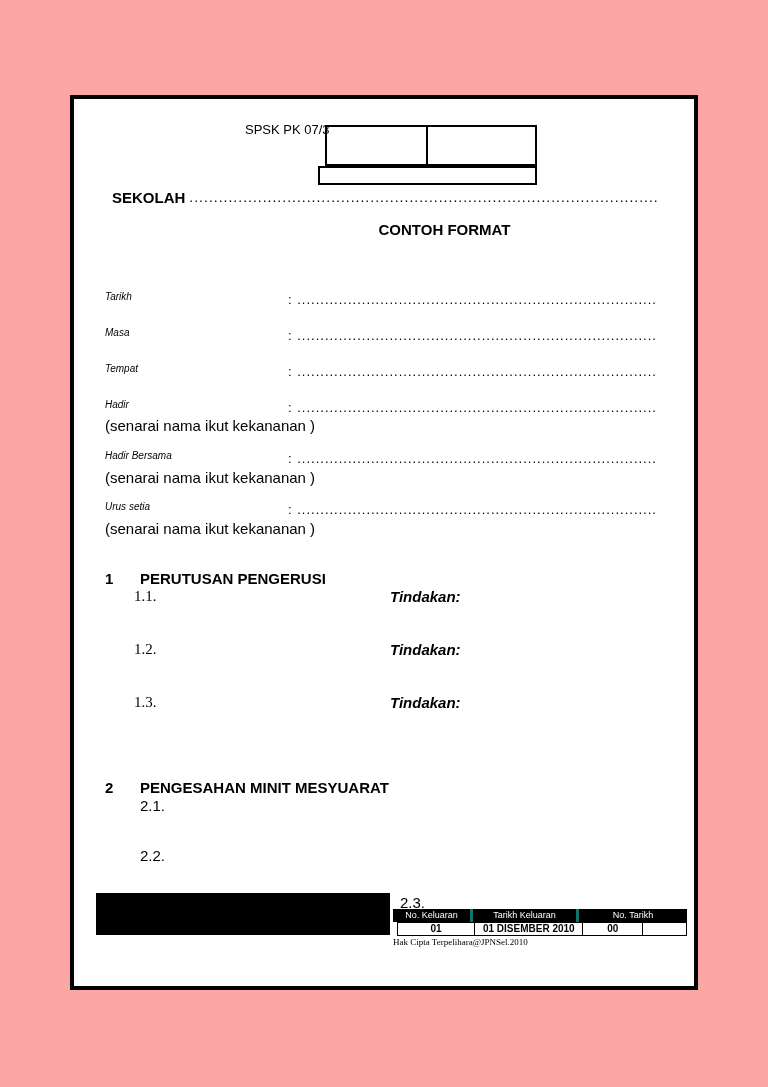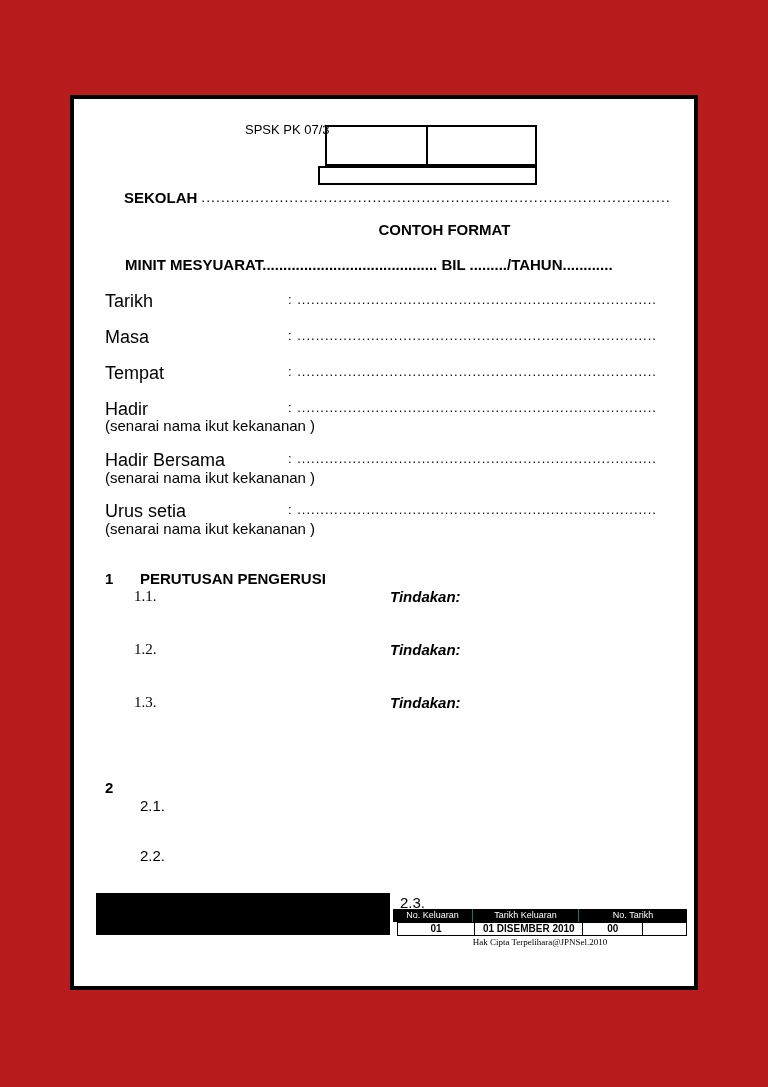--- a/index.html
+++ b/index.html
@@ -1,50 +1,50 @@
 <!DOCTYPE html>
 <html><head>
 <meta charset="utf-8">
 <style>
   html,body{margin:0;padding:0;background:#ffffff;}
   .page{
-    position:relative;width:768px;height:1087px;background:#b91c1c;
+    position:relative;width:768px;height:1087px;background:#fca5a5;
     font-family:"Liberation Sans",sans-serif;color:#000;overflow:hidden;
   }
   .abs{position:absolute;}
   .frame{
     position:absolute;left:70px;top:95px;width:620px;height:887px;
     border:4px solid #000;background:#fff;
   }
   .doc-code{left:245px;top:122px;font-size:13px;}
   .stamp-top{left:325px;top:125px;width:208px;height:37px;border:2px solid #000;}
   .stamp-divider{position:absolute;left:99px;top:0;bottom:0;width:2px;background:#000;}
   .stamp-bottom{left:318px;top:166px;width:215px;height:15px;border:2px solid #000;}
-  .sekolah-line{left:112px;top:189px;width:546px;display:flex;white-space:nowrap;overflow:hidden;margin-left:12px;}
+  .sekolah-line{left:112px;top:189px;width:546px;display:flex;white-space:nowrap;overflow:hidden;}
   .sekolah-label{font-weight:bold;font-size:15px;margin-right:4px;}
   .sekolah-dots{flex:1;overflow:hidden;white-space:nowrap;font-size:14px;letter-spacing:1px;}
   .contoh{left:70px;top:221px;width:749px;text-align:center;font-weight:bold;font-size:15px;}
   .title-line{left:125px;top:256px;width:545px;font-weight:bold;font-size:15px;white-space:nowrap;overflow:hidden;}
-  .f-label{left:105px;font-size:18px;}
+  .f-label{left:105px;font-size:10px;font-style:italic;}
   .f-leader{left:288px;width:368px;font-size:13px;letter-spacing:1px;overflow:hidden;white-space:nowrap;}
   .f-note{left:105px;font-size:15px;text-align:center;}
   .sec-num{left:105px;font-weight:bold;font-size:15px;}
   .sec-title{left:140px;font-weight:bold;font-size:15px;}
   .item-serif{left:134px;font-family:"Liberation Serif",serif;font-size:15px;}
   .item-sans{left:140px;font-size:15px;}
   .tindakan{left:390px;font-weight:bold;font-style:italic;font-size:15px;}
   .black-bar{left:96px;top:893px;width:294px;height:42px;background:#000;}
   .item-23{left:400px;top:894px;font-size:15px;}
   .ftable{left:393px;top:909px;width:294px;}
   .ftable-head{display:flex;height:13px;background:#000;}
-  .fh-cell{color:#fff;font-size:9px;line-height:13px;text-align:center;border-right:1px solid #0f766e;box-sizing:border-box;}
+  .fh-cell{color:#fff;font-size:9px;line-height:13px;text-align:center;border-right:3px solid #0f766e;box-sizing:border-box;}
   .ftable-vals{display:flex;height:14px;}
   .fv-cell{border:1px solid #000;margin-left:-1px;box-sizing:border-box;font-size:10px;font-weight:bold;line-height:12px;text-align:center;background:#fff;}
   .fv-cell:first-child{margin-left:4px;}
-  .copyright{left:393px;top:937px;width:294px;text-align:center;
+  .copyright{left:393px;top:937px;width:294px;
     font-family:"Liberation Serif",serif;font-size:9px;}
 </style>
 </head>
 <body>
 
 <div class="page">
 
   <div class="frame"></div>
 
   <div class="abs doc-code">SPSK PK 07/3</div>
@@ -52,21 +52,20 @@
     <div class="stamp-divider"></div>
   </div>
   <div class="abs stamp-bottom"></div>
 
   <div class="abs sekolah-line">
     <span class="sekolah-label">SEKOLAH</span>
     <span class="sekolah-dots">......................................................................................................................................................................</span>
   </div>
 
   <div class="abs contoh">CONTOH FORMAT</div>
-  <div class="abs title-line">MINIT MESYUARAT.......................................... BIL ........./TAHUN............</div>
 
   <div class="abs f-label" style="top:291px">Tarikh</div>
   <div class="abs f-leader" style="top:292px">: ........................................................................................................................................................................................</div>
 
   <div class="abs f-label" style="top:327px">Masa</div>
   <div class="abs f-leader" style="top:328px">: ........................................................................................................................................................................................</div>
 
   <div class="abs f-label" style="top:363px">Tempat</div>
   <div class="abs f-leader" style="top:364px">: ........................................................................................................................................................................................</div>
 
@@ -88,20 +87,21 @@
   <div class="abs item-serif" style="top:588px">1.1.</div>
   <div class="abs tindakan" style="top:588px">Tindakan:</div>
 
   <div class="abs item-serif" style="top:641px">1.2.</div>
   <div class="abs tindakan" style="top:641px">Tindakan:</div>
 
   <div class="abs item-serif" style="top:694px">1.3.</div>
   <div class="abs tindakan" style="top:694px">Tindakan:</div>
 
   <div class="abs sec-num" style="top:779px">2</div>
+  <div class="abs sec-title" style="top:779px">PENGESAHAN MINIT MESYUARAT</div>
 
   <div class="abs item-sans" style="top:797px">2.1.</div>
   <div class="abs item-sans" style="top:847px">2.2.</div>
 
   <div class="abs black-bar"></div>
   <div class="abs item-23">2.3.</div>
 
   <div class="abs ftable">
     <div class="ftable-head">
       <div class="fh-cell" style="width:80px">No. Keluaran</div>

